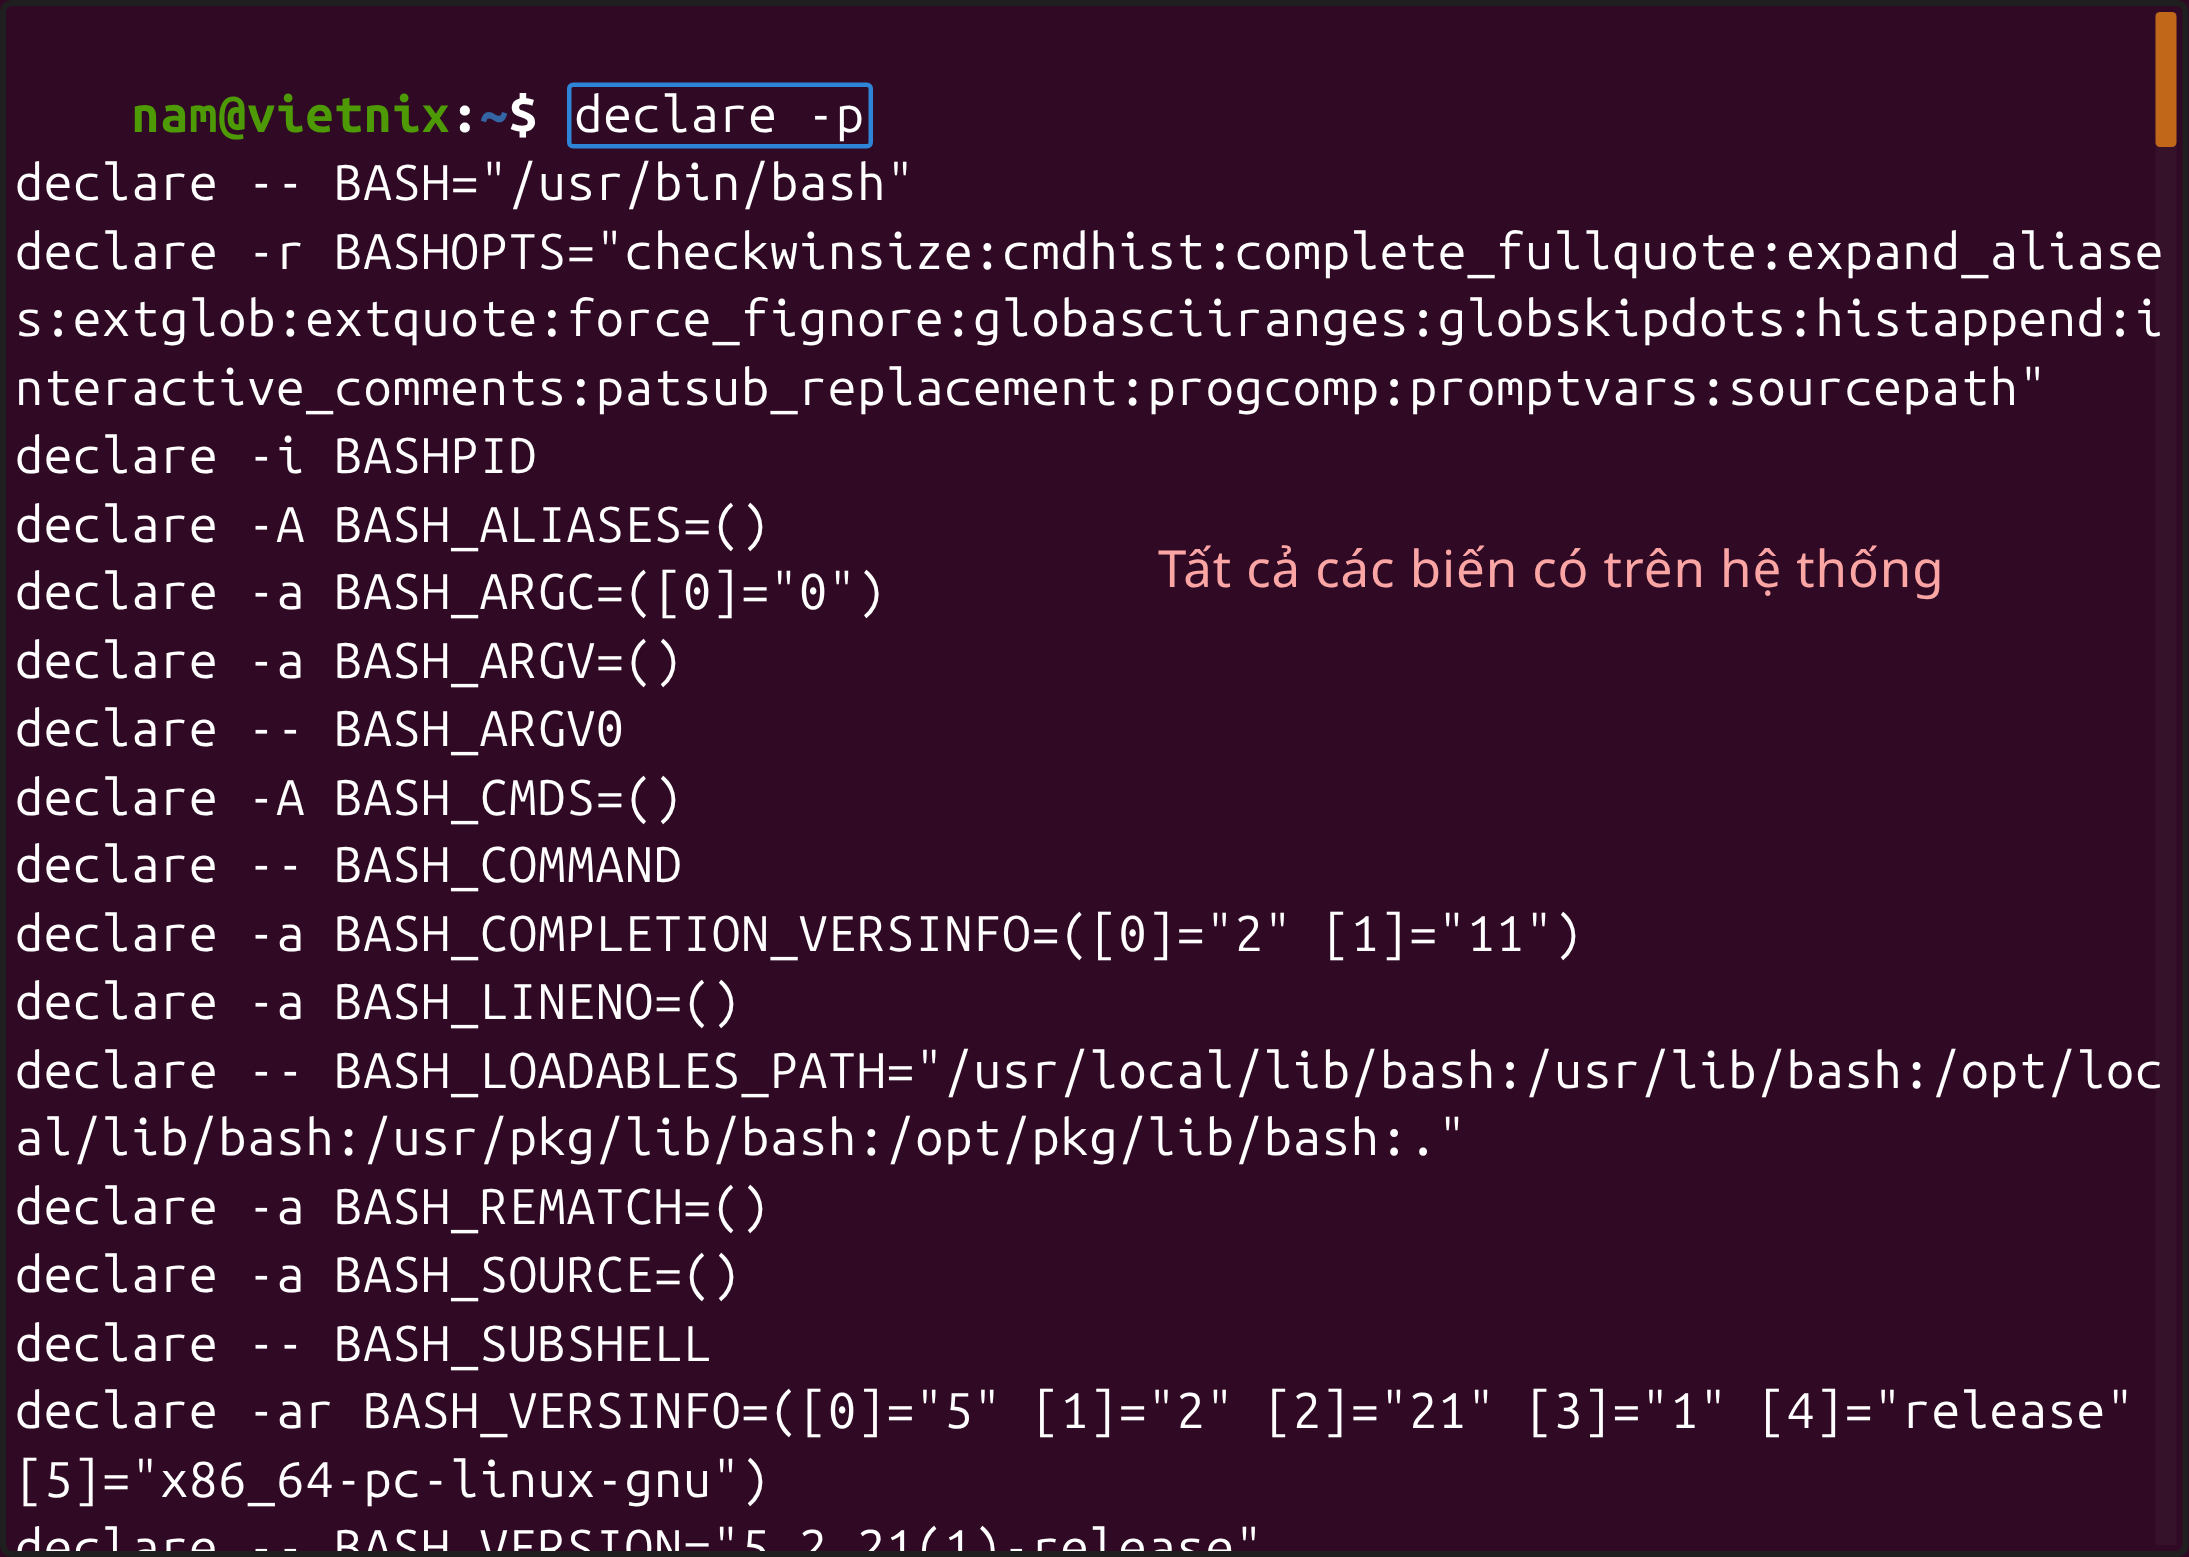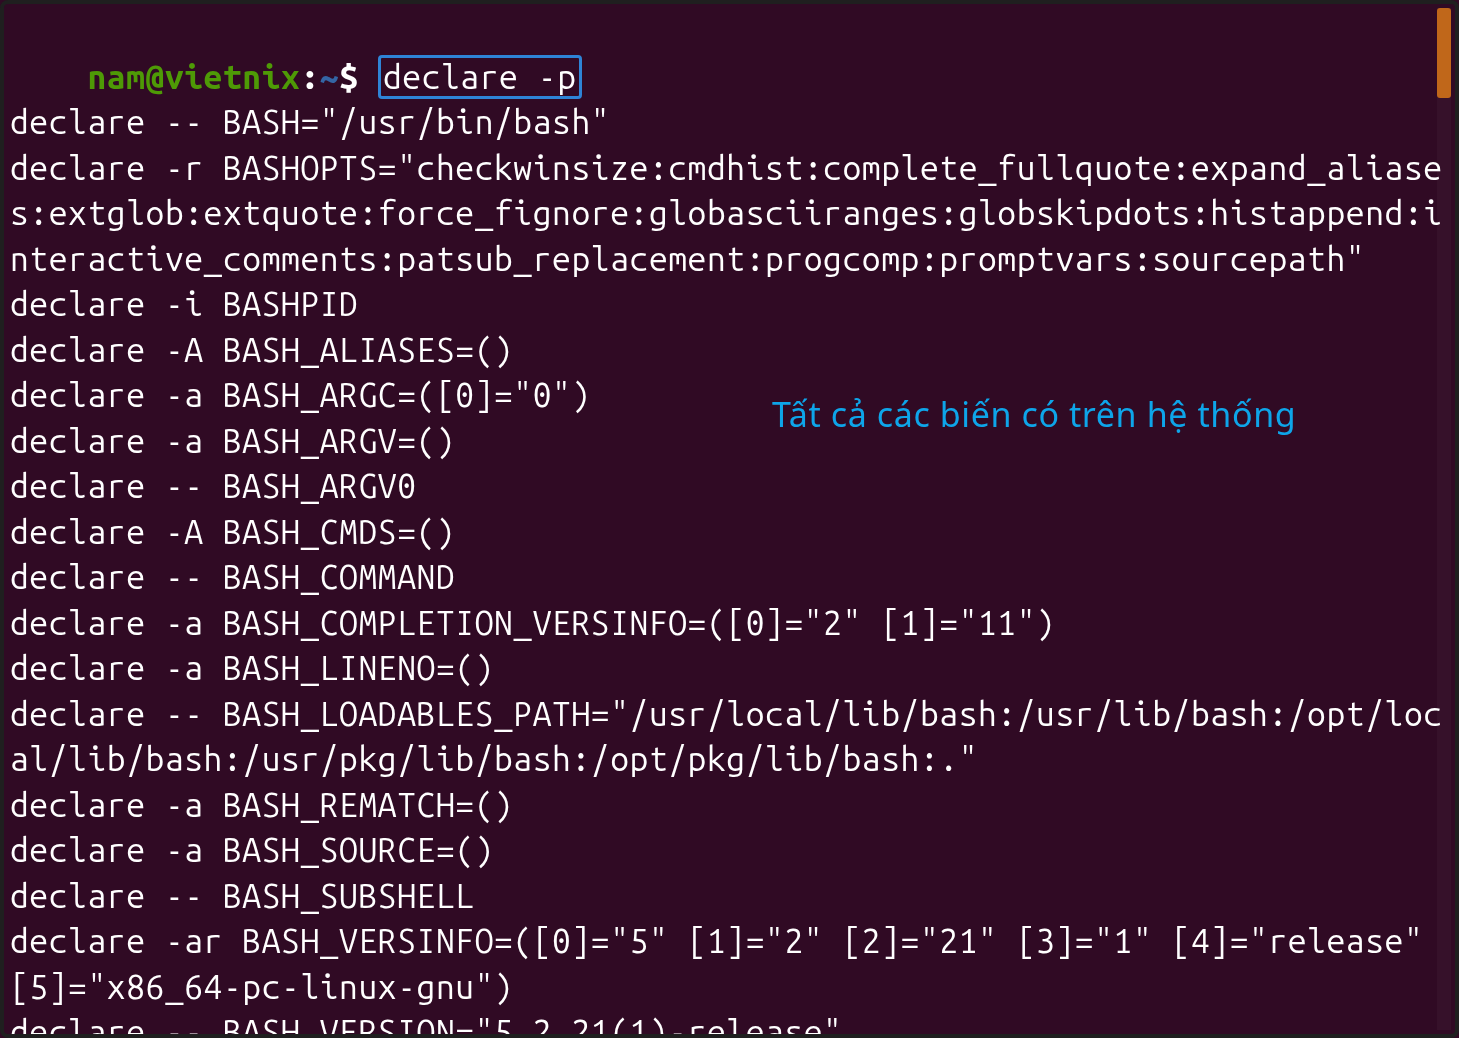--- a/index.html
+++ b/index.html
@@ -40,26 +40,25 @@
   .cmd-highlight {
     display: inline-block;
     border: 3px solid #2e84d6;
     border-radius: 4px;
     padding: 0 2px;
     line-height: 38px;
     color: #ffffff;
   }
   .annotation {
     position: absolute;
-    color: #0ea5e9;
+    color: #fca5a5;
     font-family: "Segoe UI", "Noto Sans", "Helvetica Neue", Arial, sans-serif;
     font-size: 34px;
     font-weight: 400;
     white-space: nowrap;
-    margin-top: 36px;
   }
   
   .scrollbar-track {
     position: absolute;
     top: 4px;
     right: 4px;
     width: 14px;
     height: calc(100% - 8px);
     background: rgba(255,255,255,0.03);
   }

